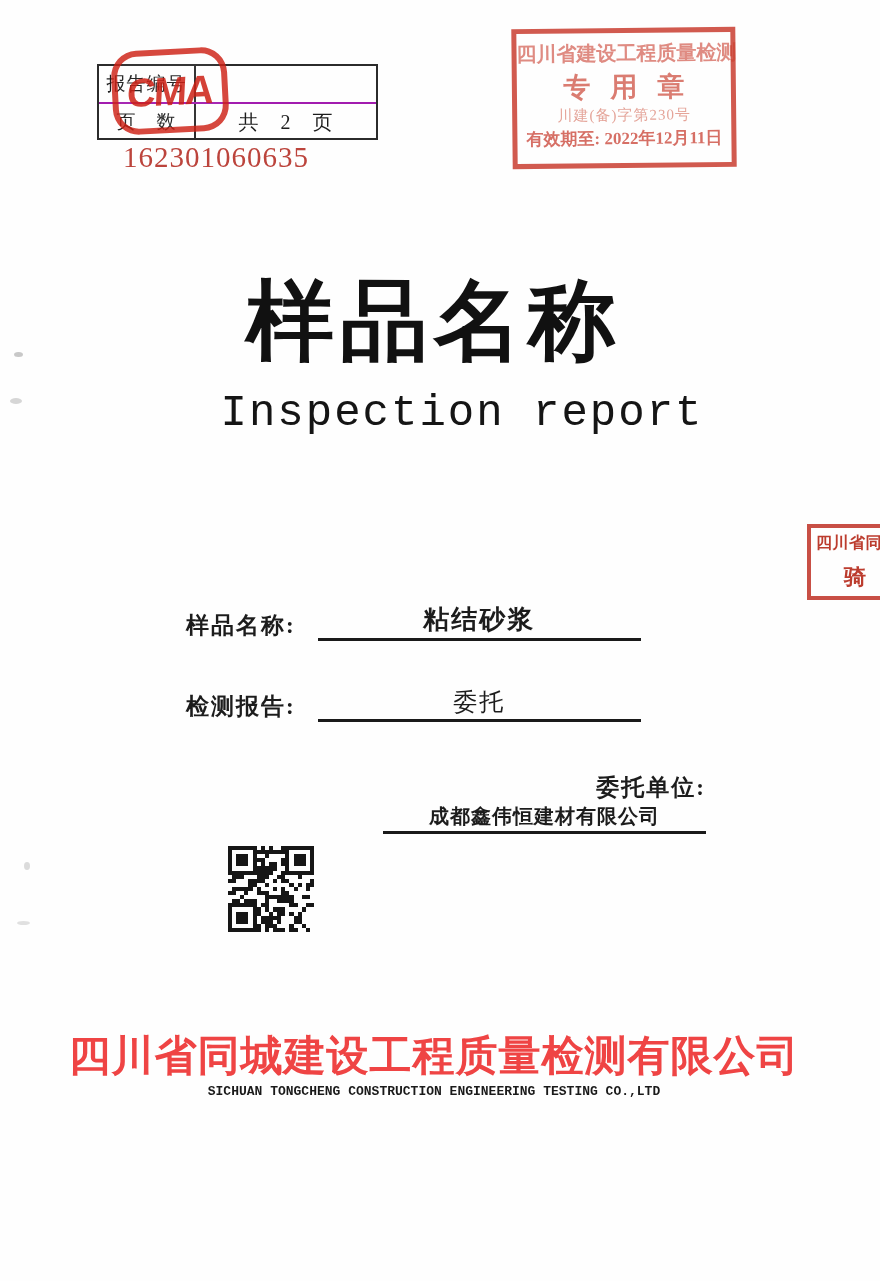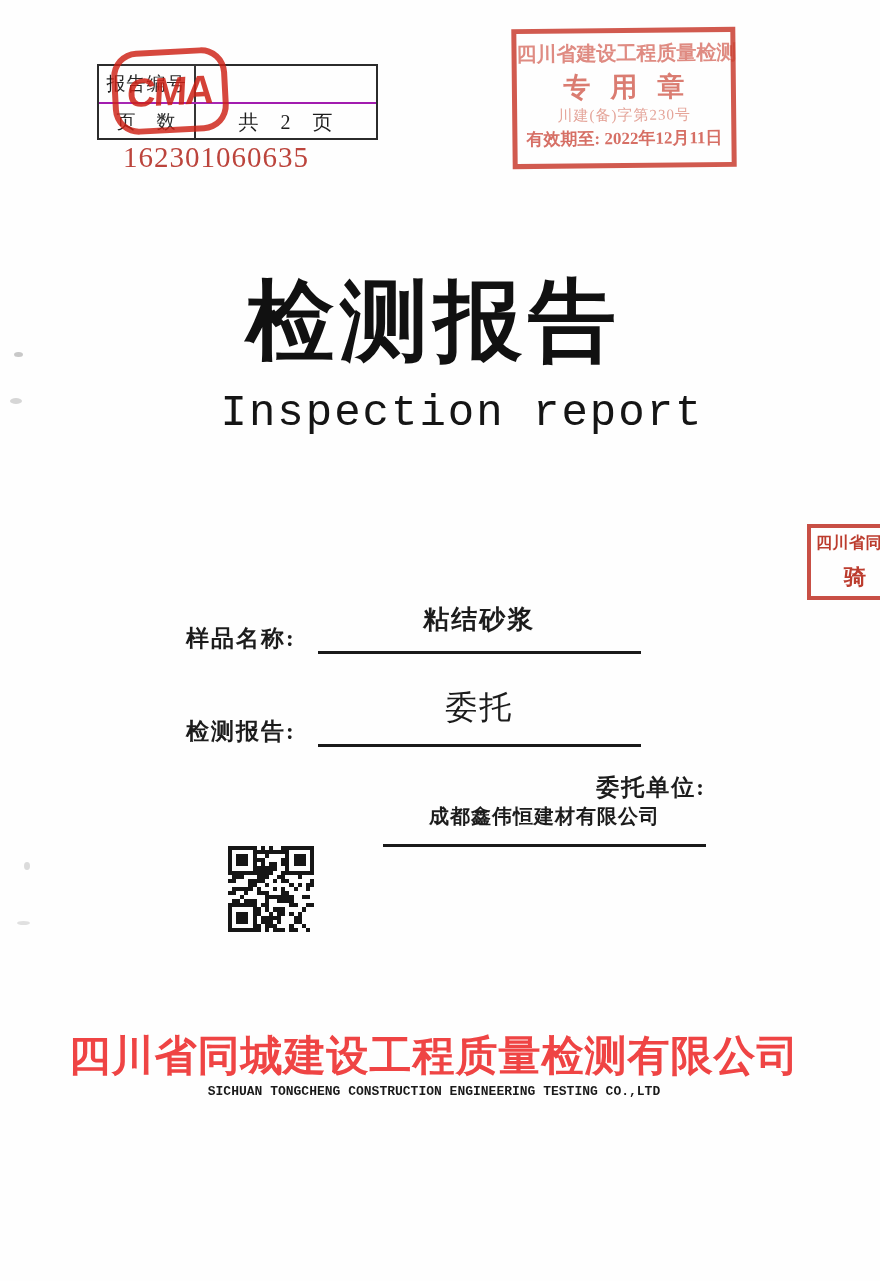--- a/index.html
+++ b/index.html
@@ -74,25 +74,25 @@
   }
   .es-l1{font-size:16px;font-weight:bold;letter-spacing:.5px;white-space:nowrap;}
   .es-l2{font-size:22px;font-weight:bold;margin:8px 0 0 28px;}
   
   .field{position:absolute;left:186px;width:520px;display:flex;align-items:flex-end;}
   .field-label{
     font-size:23px;letter-spacing:2px;font-weight:700;white-space:nowrap;
   }
   .field-line{
     margin-left:22px;width:323px;border-bottom:3px solid #1a1a1a;
-    text-align:center;padding-bottom:14px;white-space:nowrap;
+    text-align:center;padding-bottom:1px;white-space:nowrap;
   }
   .f1{top:602px;} .f2{top:686px;} .f3{top:772px;flex-direction:column;}
   .v1{font-size:26px;font-weight:bold;letter-spacing:2px;}
-  .v2{font-size:32px;letter-spacing:2px;}
+  .v2{font-size:24px;letter-spacing:2px;}
   .v3{font-size:20px;font-weight:bold;font-family:"Liberation Sans",sans-serif;letter-spacing:1px;}
   
   .qr{position:absolute;left:228px;top:846px;width:86px;height:86px;}
   
   .company-cn{
     position:absolute;left:0;top:1028px;width:868px;text-align:center;
     font-size:42px;font-weight:600;letter-spacing:1px;color:#ef4444;
   }
   .company-en{
     position:absolute;left:0;top:1084px;width:868px;text-align:center;
@@ -127,21 +127,21 @@
 
   <div class="serial-number">162301060635</div>
 
   <div class="approval-stamp">
     <div class="as-l1">四川省建设工程质量检测</div>
     <div class="as-l2">专用章</div>
     <div class="as-l3">川建(备)字第230号</div>
     <div class="as-l4">有效期至: 2022年12月11日</div>
   </div>
 
-  <div class="title-cn">检测报告</div>
+  <div class="title-cn">样品名称</div>
   <div class="title-en">Inspection report</div>
 
   <div class="edge-stamp">
     <div class="es-l1">四川省同城</div>
     <div class="es-l2">骑</div>
   </div>
 
   <div class="field f1">
     <div class="field-label">样品名称:</div>
     <div class="field-line v1">粘结砂浆</div>

